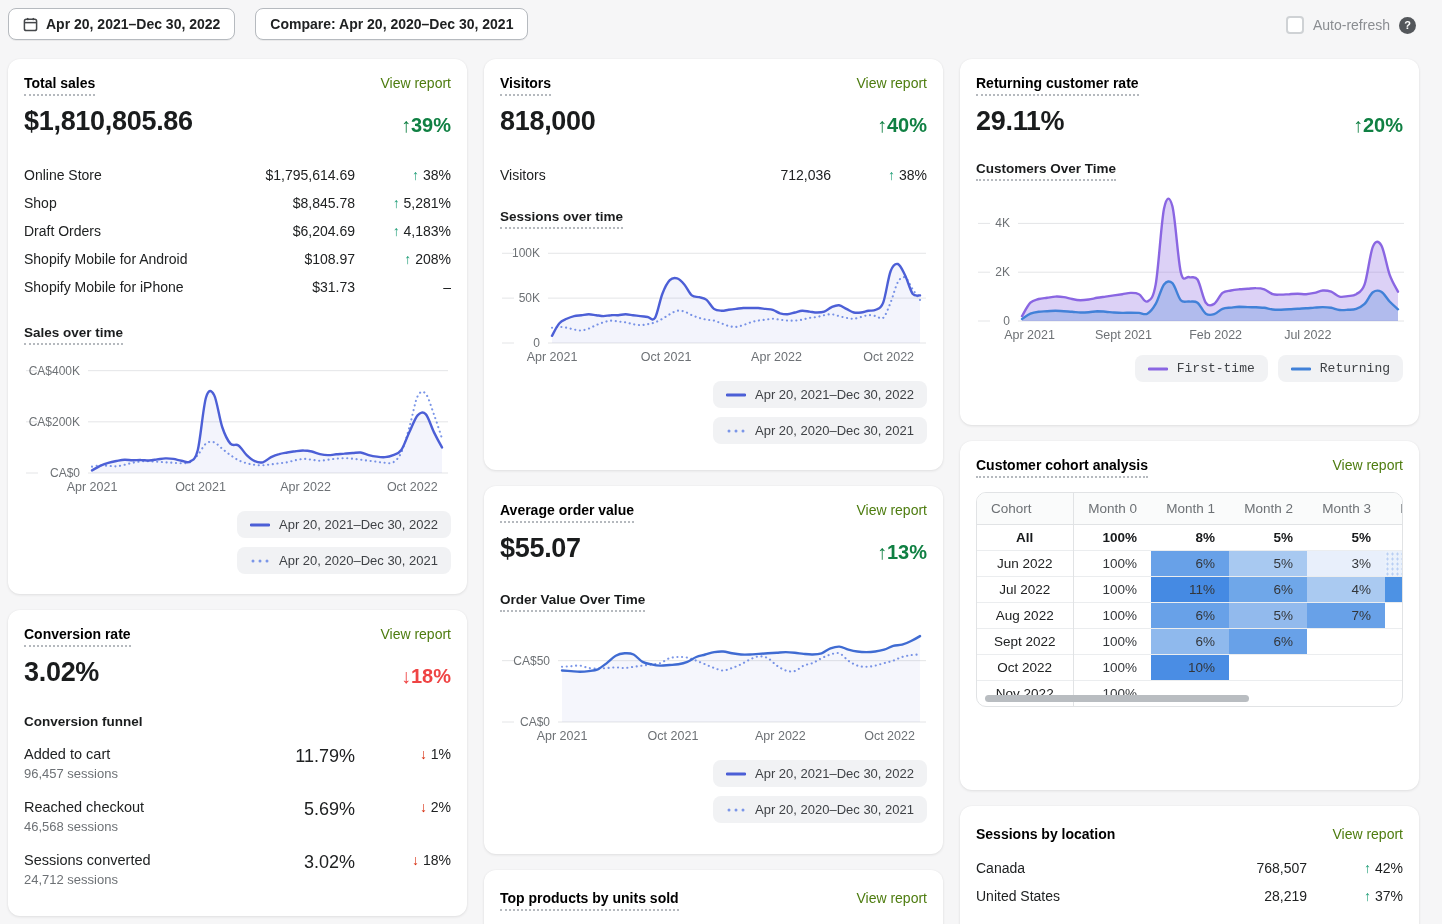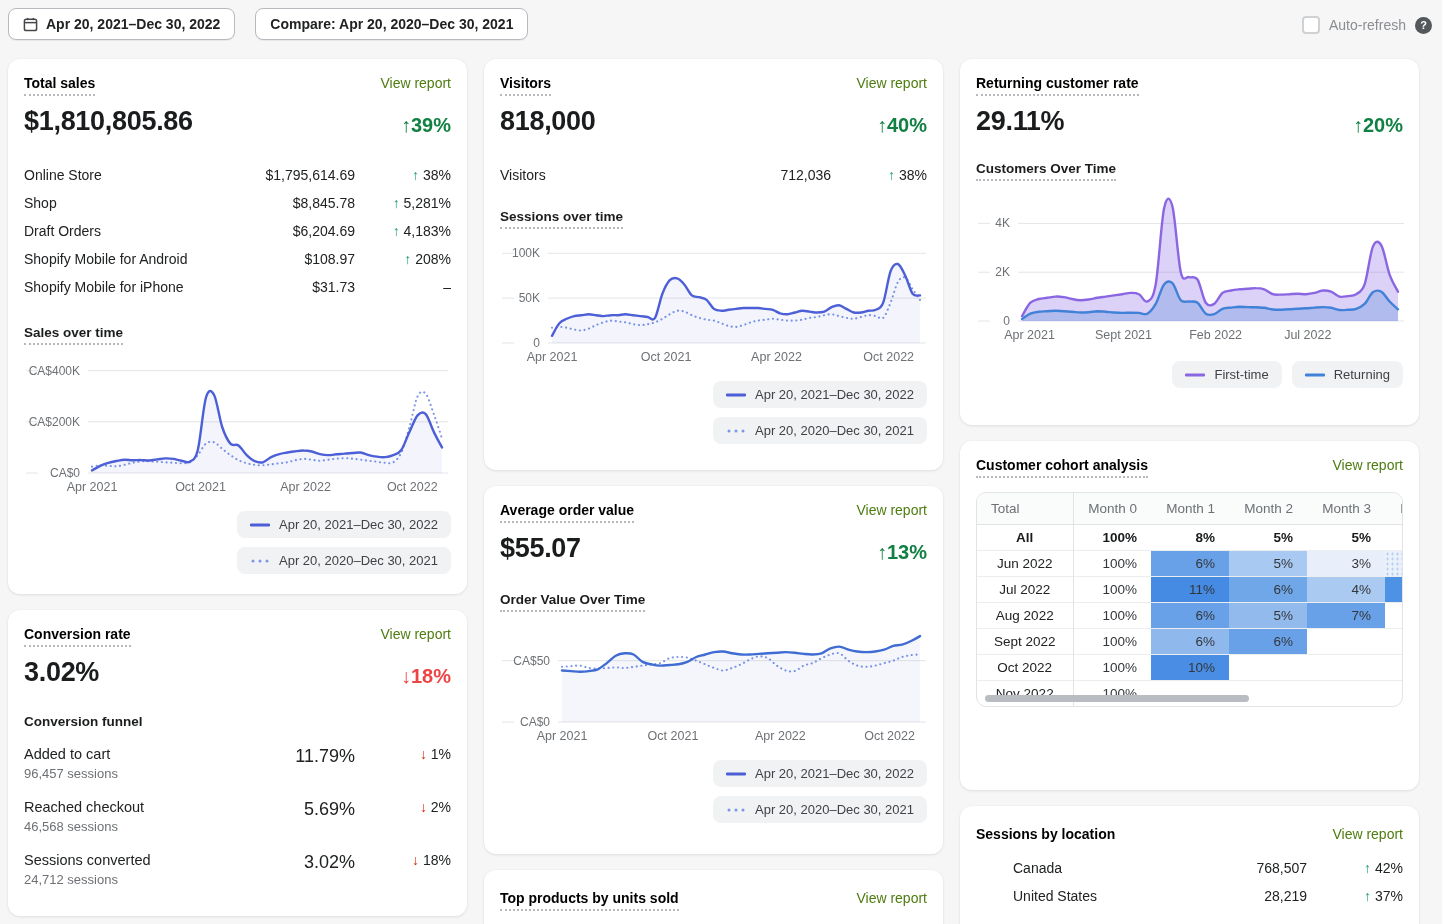--- a/index.html
+++ b/index.html
@@ -6,21 +6,21 @@
   html,body { width:1442px; height:924px; overflow:hidden; }
   body { background:#f6f6f7; font-family:"Liberation Sans", sans-serif; color:#202223; }
 
   
   .topbar { display:flex; align-items:flex-start; padding:8px 8px 0 8px; height:59px; }
   .tb-btn { display:flex; align-items:center; gap:8px; background:#fff; border:1px solid #b6babf;
             border-radius:8px; padding:7px 14px; font-size:14px; font-weight:600; color:#202223;
             box-shadow:0 1px 0 rgba(0,0,0,.05); cursor:pointer; }
   .tb-btn + .tb-btn { margin-left:20px; }
   .tb-spacer { flex:1; }
-  .autorefresh { display:flex; align-items:center; gap:9px; margin-top:8px; margin-right:2px; }
+  .autorefresh { display:flex; align-items:center; gap:9px; margin-top:8px; margin-right:18px; }
   .checkbox { width:18px; height:18px; border:2px solid #cfd2d5; border-radius:4px; background:#fff; cursor:pointer; }
   .autorefresh-label { font-size:14px; color:#8a8d91; }
   .help-badge { width:17px; height:17px; border-radius:50%; background:#54575b; color:#fff; font-size:11px;
                 font-weight:700; display:flex; align-items:center; justify-content:center; cursor:pointer; }
 
   
   .grid { display:grid; grid-template-columns:459px 459px 459px; gap:17px; padding:0 23px 0 8px; }
   .col { display:flex; flex-direction:column; gap:16px; }
   .card { background:#fff; border-radius:12px; box-shadow:0 1px 3px rgba(0,0,0,.09), 0 0 2px rgba(0,0,0,.04);
           padding:16px; overflow:hidden; }
@@ -51,21 +51,21 @@
   .f-label { font-size:14.5px; color:#202223; }
   .f-sub { font-size:13px; color:#6d7175; margin-top:4px; }
   .f-value { font-size:18px; text-align:right; }
   .f-delta { font-size:14px; text-align:right; white-space:nowrap; }
 
   
   .chart-title { display:inline-block; font-size:13.5px; font-weight:700; color:#1a1c1d;
                  border-bottom:2px dotted #b5b9be; padding-bottom:3px; }
   .chart-wrap { margin-top:10px; }
   .legend-col { display:flex; flex-direction:column; align-items:flex-end; gap:9px; margin-top:12px; }
-  .legend-row { display:flex; justify-content:flex-end; gap:10px; margin-top:14px; }
+  .legend-row { display:flex; justify-content:flex-end; gap:10px; margin-top:8px;font-family:Liberation Mono, monospace; }
   .pill { display:flex; align-items:center; gap:9px; background:#f1f2f4; border-radius:8px;
           padding:6px 13px; font-size:13px; color:#3f4246; }
 
   
   .cohort-box { position:relative; margin-top:14px; border:1px solid #e1e3e5; border-radius:10px;
                 overflow:hidden; width:427px; }
   table.cohort { border-collapse:collapse; table-layout:fixed; width:486px; font-size:13.5px; }
   table.cohort col.c0 { width:96px; } table.cohort col.cm { width:78px; }
   table.cohort th { font-weight:400; color:#6d7175; text-align:right; padding:8px 14px 8px 0;
                     background:#fafbfb; border-bottom:1px solid #e1e3e5; }
@@ -386,21 +386,21 @@
               <colgroup>
                 <col class="c0">
                 <col class="cm">
                 <col class="cm">
                 <col class="cm">
                 <col class="cm">
                 <col class="cm">
               </colgroup>
               <thead>
                 <tr>
-                  <th class="c0">Total</th>
+                  <th class="c0">Cohort</th>
                   <th>Month 0</th>
                   <th>Month 1</th>
                   <th>Month 2</th>
                   <th>Month 3</th>
                   <th>Month 4</th>
                 </tr>
               </thead>
               <tbody>
                 <tr class="bold">
                   <td class="c0">All</td>
@@ -463,21 +463,21 @@
           </div>
         <div class="scroll-thumb"></div>
       </div>
     </div>
 
     <div class="card" style="height:150px;">
       <div class="card-head" style="margin-top:4px;">
         <span class="card-title">Sessions by location</span>
         <a class="view-report">View report</a>
       </div>
-      <div class="m-list" style="margin-top:12px;margin-left:37px;" id="location-rows">
+      <div class="m-list" style="margin-top:12px;" id="location-rows">
           <div class="m-row">
             <span class="m-label">Canada</span>
             <span class="m-value">768,507</span>
             <span class="m-delta"><span class="arrow-up">↑</span> <span>42%</span></span>
           </div>
           <div class="m-row">
             <span class="m-label">United States</span>
             <span class="m-value">28,219</span>
             <span class="m-delta"><span class="arrow-up">↑</span> <span>37%</span></span>
           </div>

